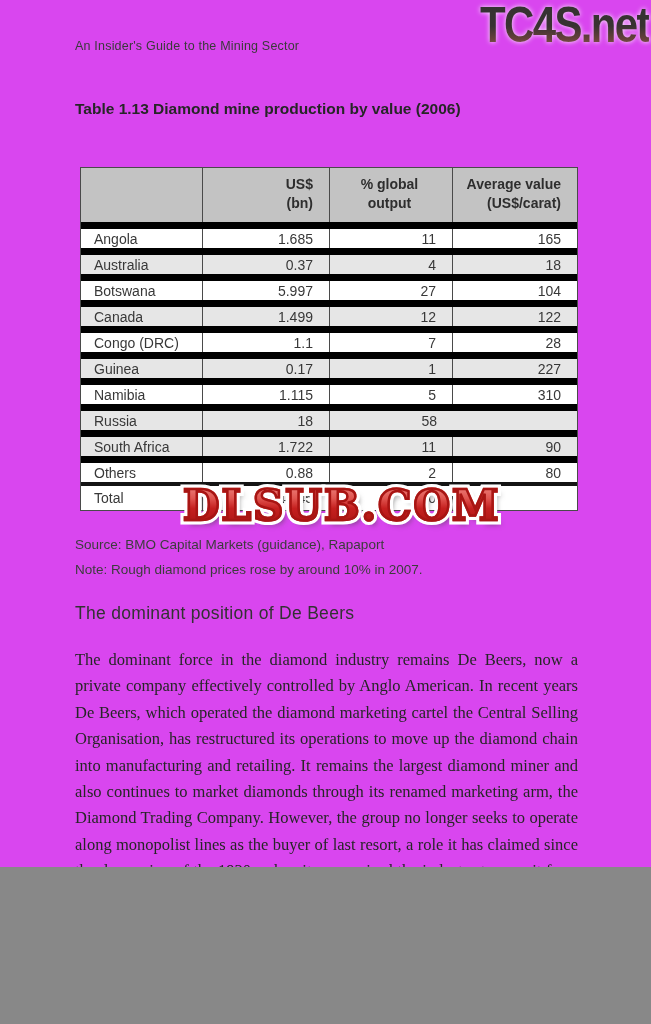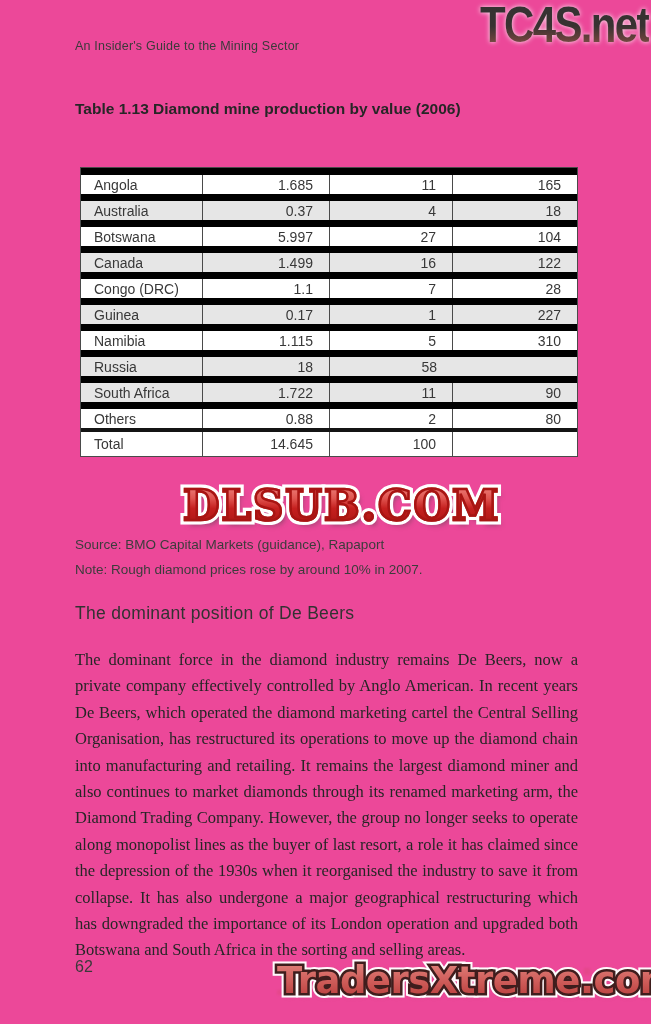--- a/index.html
+++ b/index.html
@@ -1,18 +1,18 @@
 <!DOCTYPE html>
 <html><head>
 <meta charset="utf-8">
 <style>
   html,body{margin:0;padding:0;background:#888;}
   .page{
-    position:relative; width:651px; height:1024px; margin:0 auto;
-    background:#ec4899; overflow:hidden;
+    position:relative; width:651px; height:867px; margin:0 auto;
+    background:#d946ef; overflow:hidden;
     font-family:"Liberation Sans", sans-serif; color:#333;
   }
   
   .running-head{
     position:absolute; left:75px; top:39px;
     font-size:12.5px; letter-spacing:.2px; color:#3a3a3a;
   }
   
   .wm{position:absolute; z-index:30;}
   .wm span{display:block; white-space:nowrap;}
@@ -119,20 +119,36 @@
   <div class="running-head">An Insider's Guide to the Mining Sector</div>
 
   <div class="wm wm-top">
     <span class="glow">TC4S.net</span>
     <span class="fill">TC4S.net</span>
   </div>
 
   <div class="table-title">Table 1.13 Diamond mine production by value (2006)</div>
 
   <div class="dtable">
+    <div class="t-row t-header">
+      <div class="t-cell c0">
+        <span></span>
+      </div>
+      <div class="t-cell c1">
+        <span>US$</span>
+        <span>(bn)</span>
+      </div>
+      <div class="t-cell c2">
+        <span>% global output</span>
+      </div>
+      <div class="t-cell c3">
+        <span>Average value</span>
+        <span>(US$/carat)</span>
+      </div>
+    </div>
     <div id="table-body">
         <div class="t-row">
           <div class="t-cell ">Angola</div>
           <div class="t-cell num">1.685</div>
           <div class="t-cell num">11</div>
           <div class="t-cell num">165</div>
         </div>
         <div class="t-row shaded">
           <div class="t-cell ">Australia</div>
           <div class="t-cell num">0.37</div>
@@ -141,21 +157,21 @@
         </div>
         <div class="t-row">
           <div class="t-cell ">Botswana</div>
           <div class="t-cell num">5.997</div>
           <div class="t-cell num">27</div>
           <div class="t-cell num">104</div>
         </div>
         <div class="t-row shaded">
           <div class="t-cell ">Canada</div>
           <div class="t-cell num">1.499</div>
-          <div class="t-cell num">16</div>
+          <div class="t-cell num">12</div>
           <div class="t-cell num">122</div>
         </div>
         <div class="t-row">
           <div class="t-cell ">Congo (DRC)</div>
           <div class="t-cell num">1.1</div>
           <div class="t-cell num">7</div>
           <div class="t-cell num">28</div>
         </div>
         <div class="t-row shaded">
           <div class="t-cell ">Guinea</div>

